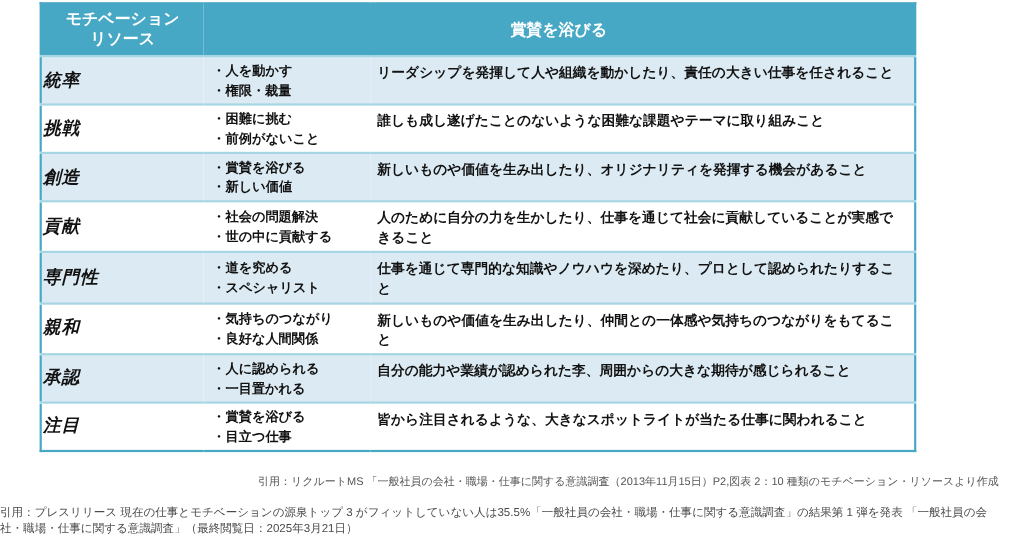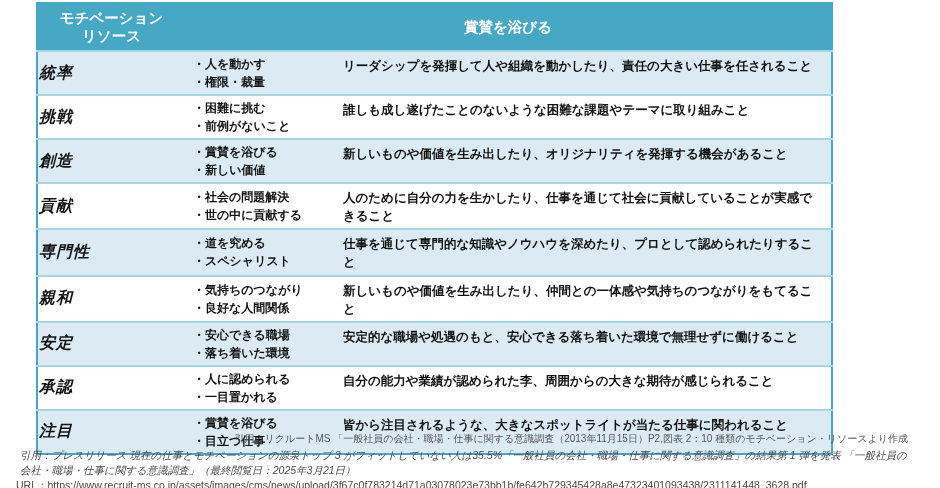--- a/index.html
+++ b/index.html
@@ -44,23 +44,22 @@
   td.desc{
     vertical-align:top;font-size:12.5px;font-weight:bold;
     padding:5px 12px 3px 6px;line-height:1.45;
   }
   .footer{position:absolute;left:0;top:430px;width:940px;color:var(--footer_text);}
   .table-note{
     text-align:right;padding-right:32px;font-size:10px;line-height:1.3;
     color:#555555;margin-top:2px;
   }
   .citation{
-    padding-left:20px;padding-right:30px;font-size:10.5px;line-height:1.45;
-    margin-top:3px;
-    font-style:italic;
+    padding-left:0;padding-right:30px;font-size:10.5px;line-height:1.45;
+    margin-top:14px;
   }
   .url-line{
     padding-left:16px;padding-right:10px;font-size:10.5px;line-height:1.4;
     white-space:nowrap;
   }
 </style>
 </head>
 <body>
 
 <div class="table-wrap">
@@ -125,28 +124,20 @@
 
   <tr>
     <td class="cat">親和</td>
     <td class="bullets">
       <div class="bullet">・気持ちのつながり</div>
       <div class="bullet">・良好な人間関係</div>
     </td>
     <td class="desc">新しいものや価値を生み出したり、仲間との一体感や気持ちのつながりをもてること</td>
   </tr>
 
-  <tr>
-    <td class="cat">安定</td>
-    <td class="bullets">
-      <div class="bullet">・安心できる職場</div>
-      <div class="bullet">・落ち着いた環境</div>
-    </td>
-    <td class="desc">安定的な職場や処遇のもと、安心できる落ち着いた環境で無理せずに働けること</td>
-  </tr>
 
 
   <tr>
     <td class="cat">承認</td>
     <td class="bullets">
       <div class="bullet">・人に認められる</div>
       <div class="bullet">・一目置かれる</div>
     </td>
     <td class="desc">自分の能力や業績が認められた李、周囲からの大きな期待が感じられること</td>
   </tr>

